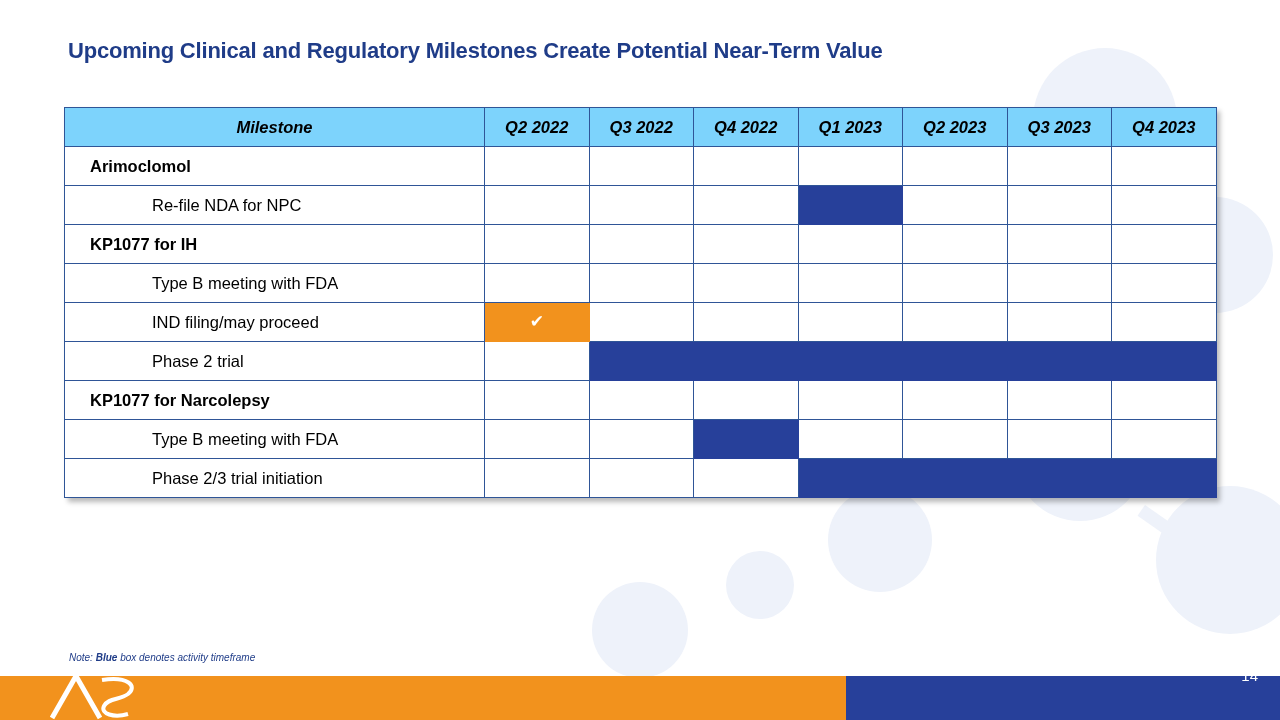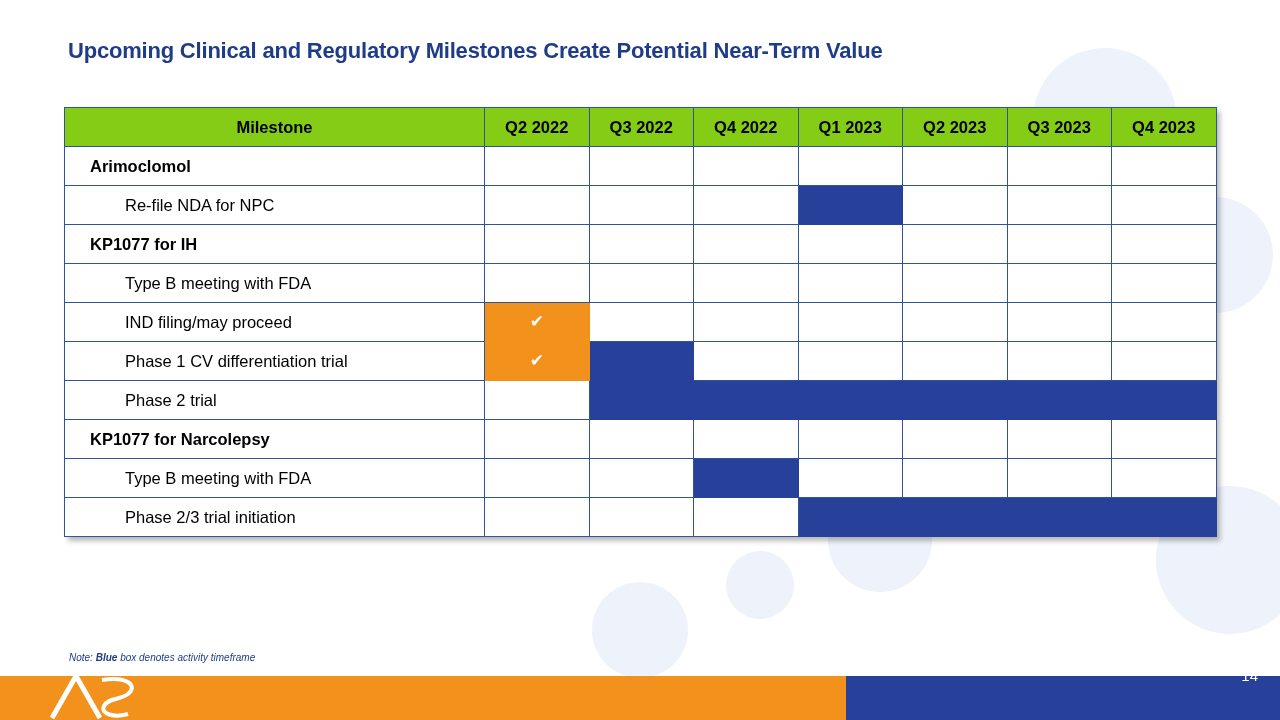--- a/index.html
+++ b/index.html
@@ -52,45 +52,46 @@
     background: #ffffff;
   }
   table.gantt th, table.gantt td {
     border: 1px solid #2f5597;
     padding: 0;
     height: 38px;
     font-size: 16.5px;
     color: #000000;
   }
   thead th {
-    background: #84cc16;
+    background: #7dd3fc;
     color: #ffffff;
     font-weight: bold;
     font-size: 14px;
     text-align: center;
     height: 33px;
     border-color: #6b8fc4;
+    font-style: italic;
   }
   thead th.hdr-milestone {
     text-align: center;
   }
   col.c-label { width: 420px; }
   col.c-q { width: 104.5px; }
 
   td.label {
     padding-left: 10px;
     font-size: 17px;
   }
   td.label.group {
     font-weight: bold;
     padding-left: 25px;
     margin-top: 43px;
   }
   td.label.sub {
-    padding-left: 60px;
+    padding-left: 87px;
   }
   tr.group-row td {
     border-left-color: #2f5597;
     border-right-color: #2f5597;
   }
   td.cell {
     background: #ffffff;
   }
   td.cell.blue {
     background: #27409a;
@@ -247,30 +248,20 @@
           <td class="label sub">IND filing/may proceed</td>
           <td class="cell orange">✔</td>
           <td class="cell"></td>
           <td class="cell"></td>
           <td class="cell"></td>
           <td class="cell"></td>
           <td class="cell"></td>
           <td class="cell"></td>
         </tr>
         <tr>
-          <td class="label sub">Phase 1 CV differentiation trial</td>
-          <td class="cell orange">✔</td>
-          <td class="cell blue"></td>
-          <td class="cell"></td>
-          <td class="cell"></td>
-          <td class="cell"></td>
-          <td class="cell"></td>
-          <td class="cell"></td>
-        </tr>
-        <tr>
           <td class="label sub">Phase 2 trial</td>
           <td class="cell"></td>
           <td class="cell blue"></td>
           <td class="cell blue"></td>
           <td class="cell blue"></td>
           <td class="cell blue"></td>
           <td class="cell blue"></td>
           <td class="cell blue"></td>
         </tr>
         <tr class="group-row">

